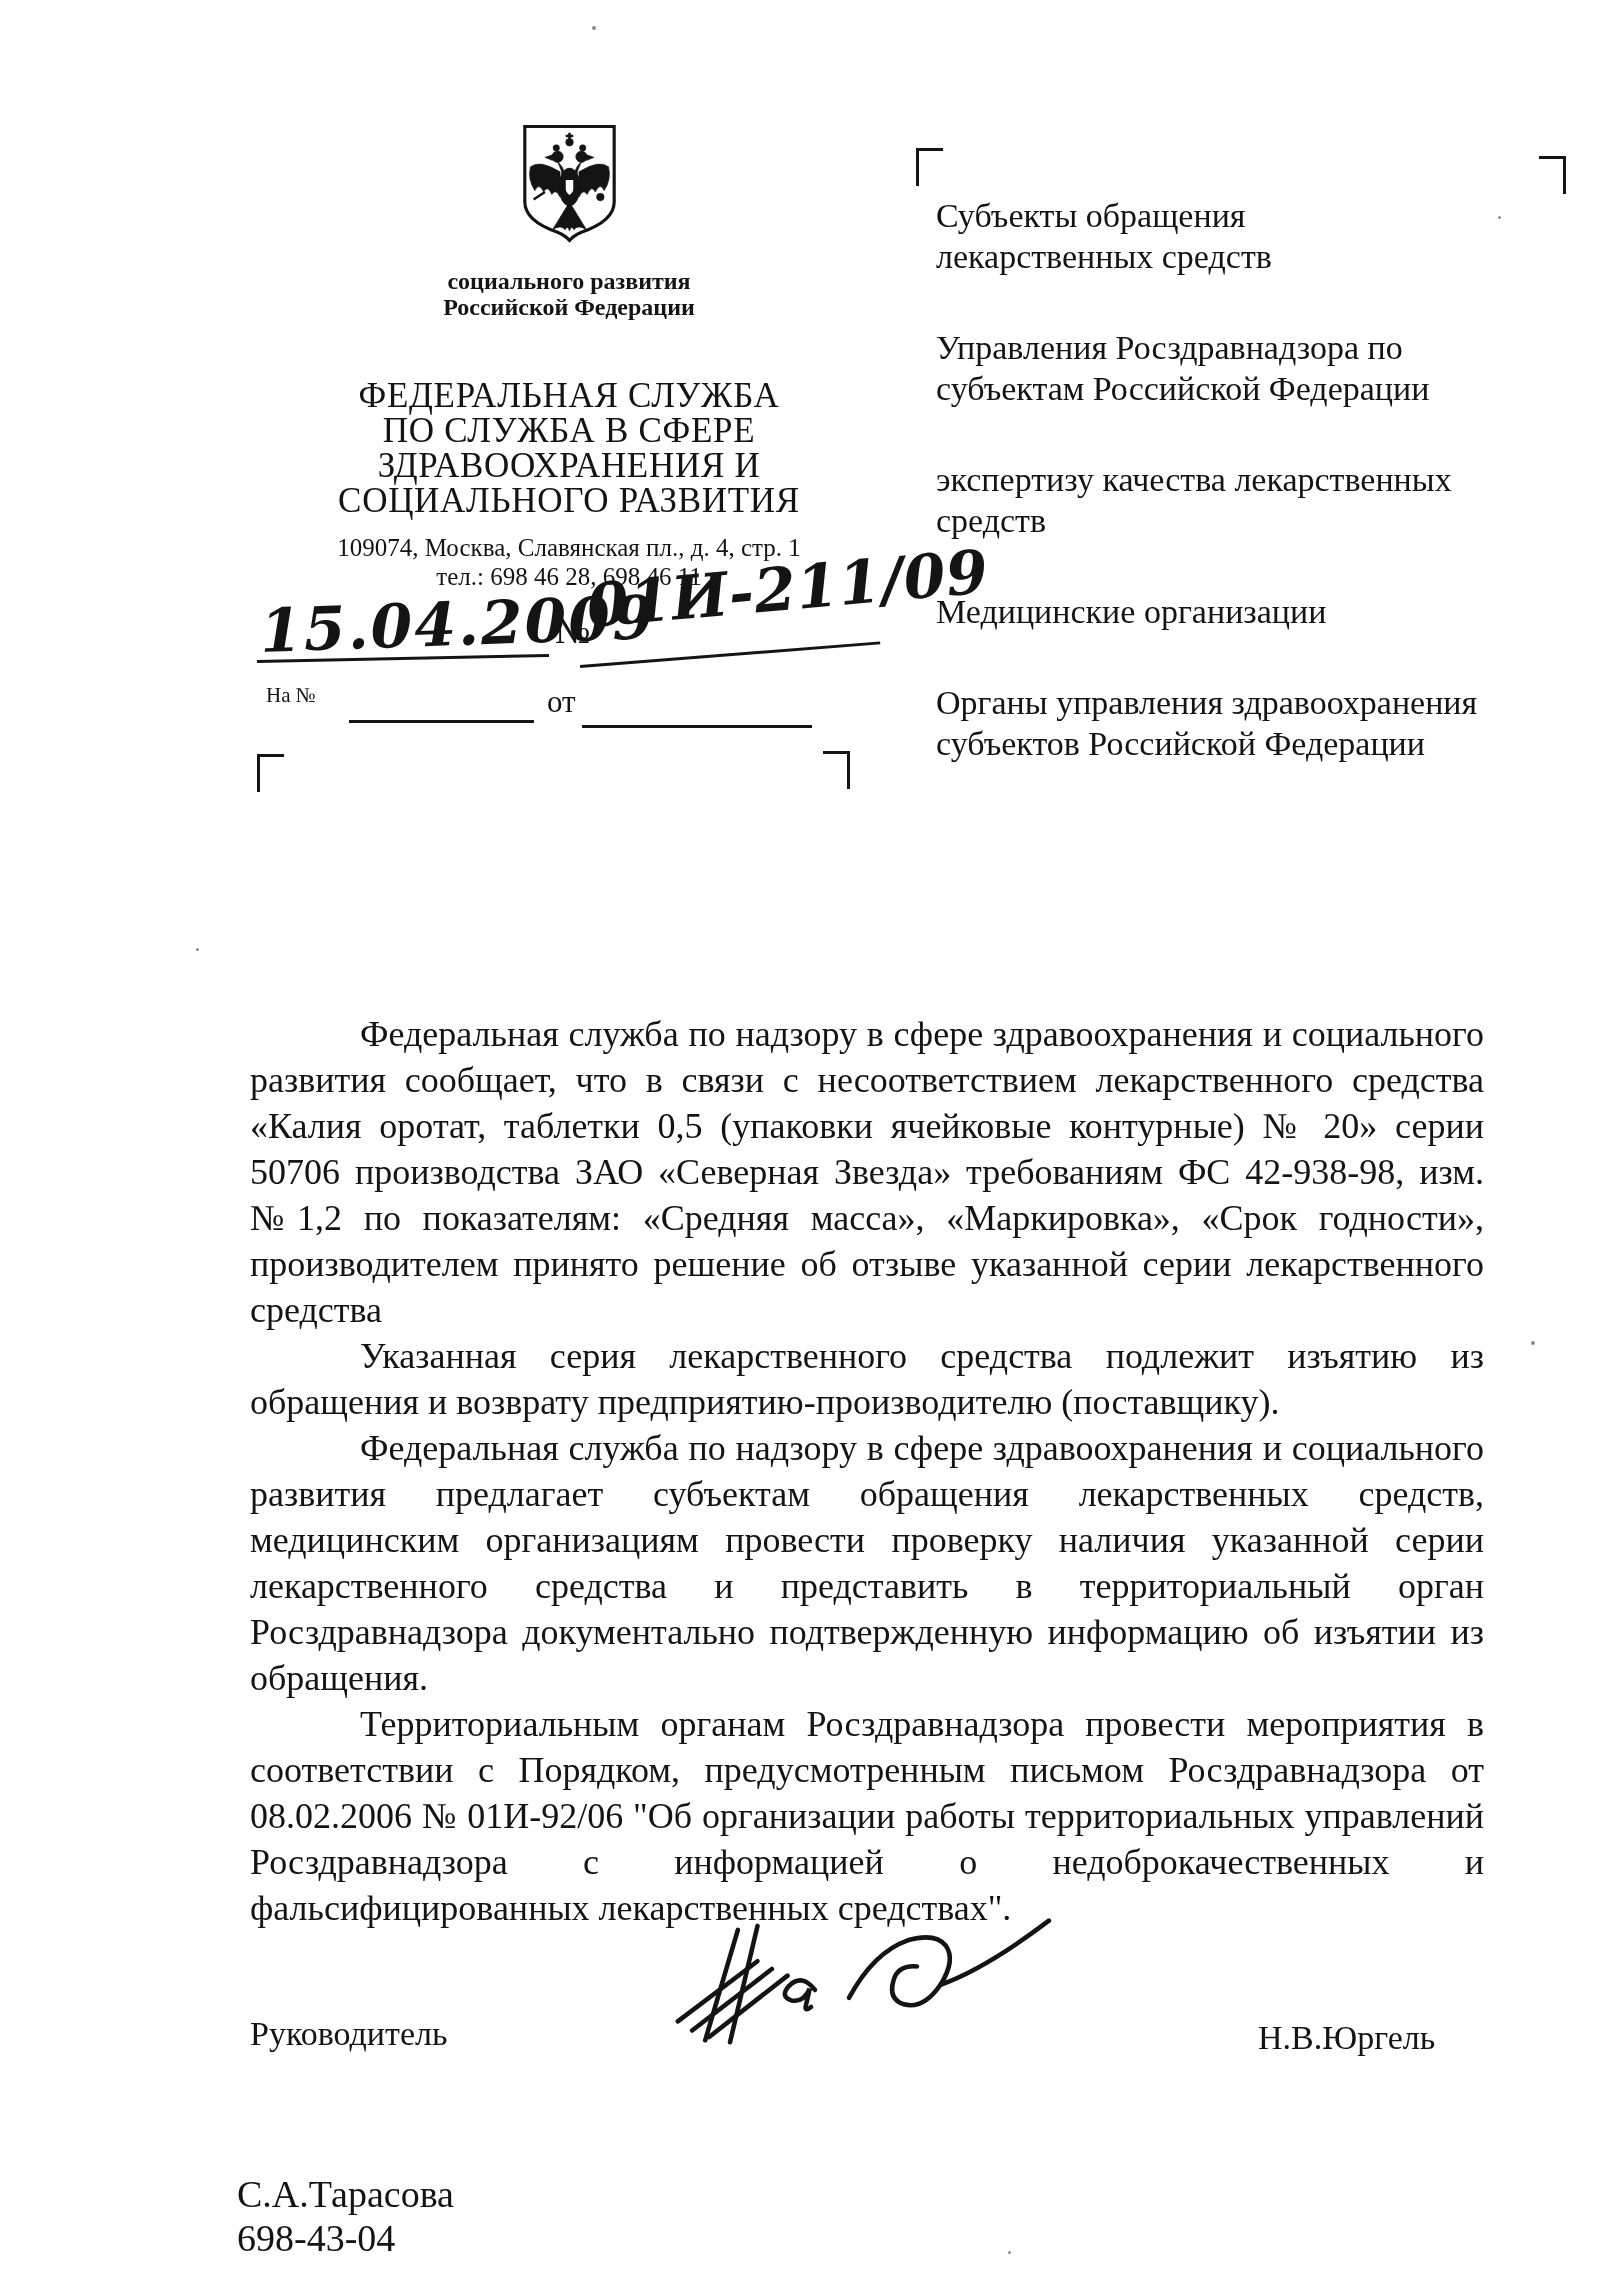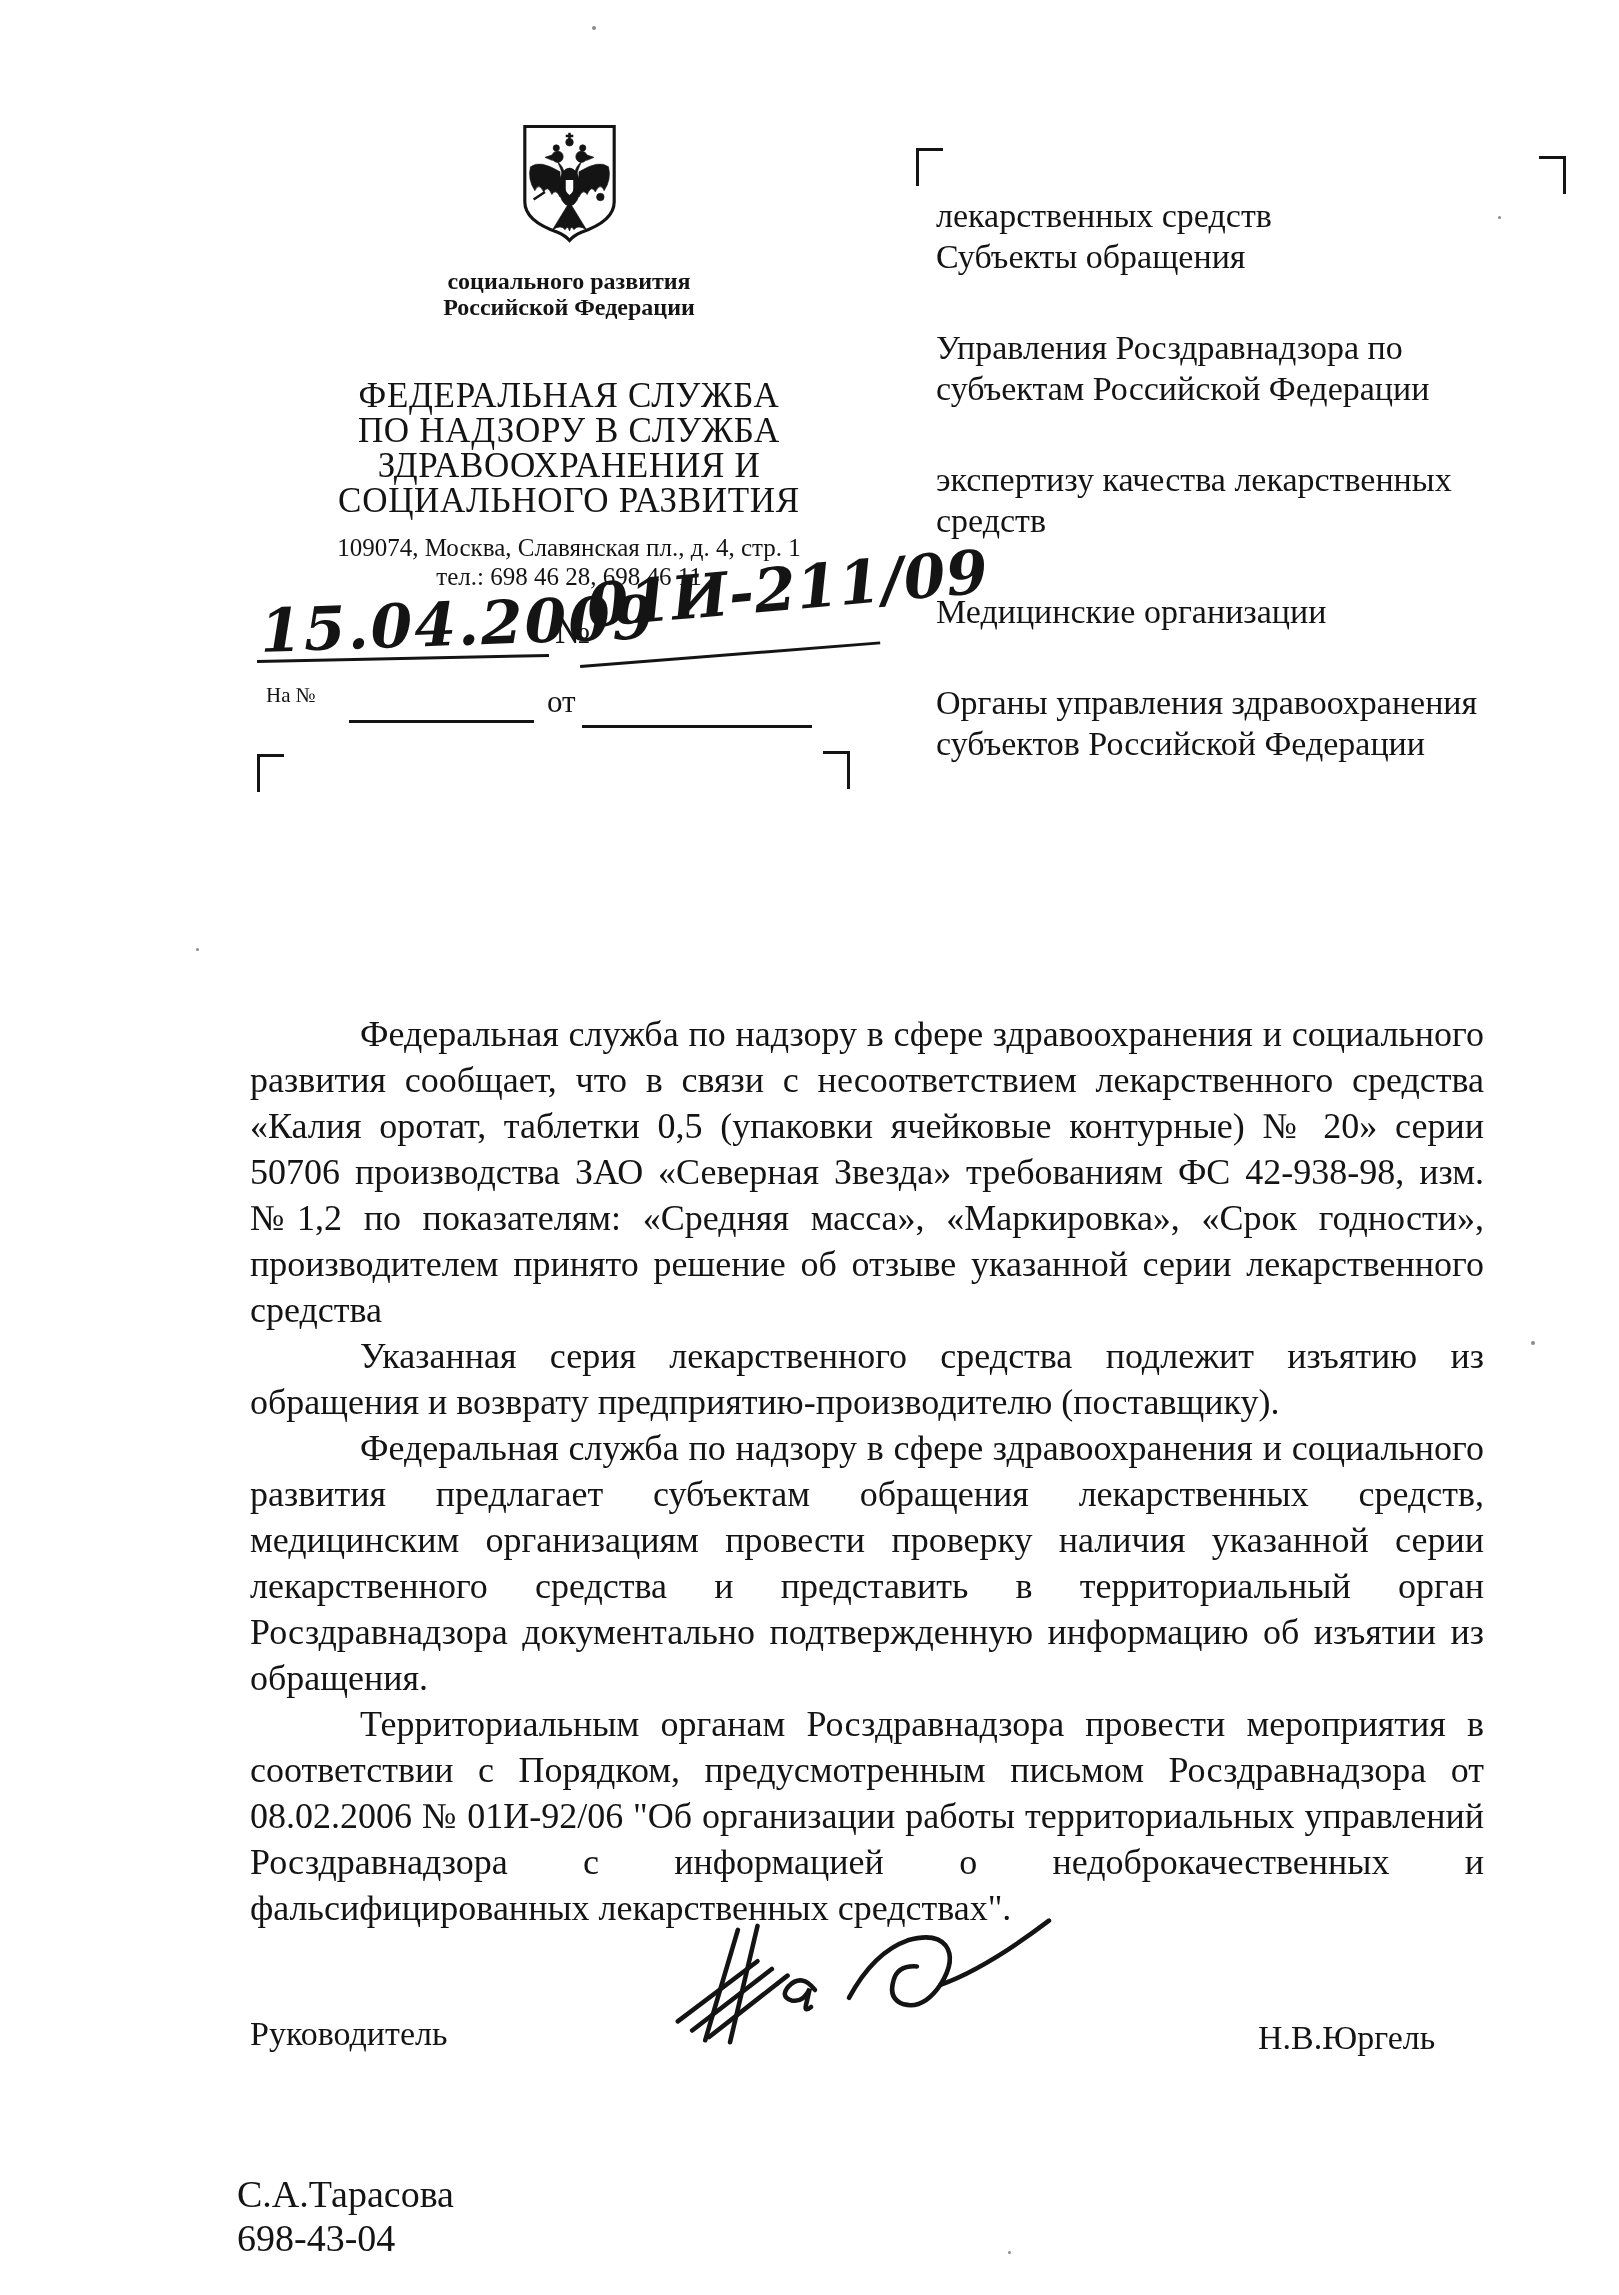--- a/index.html
+++ b/index.html
@@ -80,21 +80,21 @@
     <path d="M78,92 h14 v15 q0,7 -7,11 q-7,-4 -7,-11 Z" fill="#ffffff" stroke="#141414" stroke-width="2"></path>
   </svg>
 
   <div class="abs ministry center">
     <div>социального развития</div>
     <div>Российской Федерации</div>
   </div>
 
   <div class="abs service center">
     <div>ФЕДЕРАЛЬНАЯ СЛУЖБА</div>
-    <div>ПО НАДЗОРУ В СЛУЖБА</div>
+    <div>ПО СЛУЖБА В СФЕРЕ</div>
     <div>ЗДРАВООХРАНЕНИЯ И</div>
     <div>СОЦИАЛЬНОГО РАЗВИТИЯ</div>
   </div>
 
   <div class="abs addr center">
     <div>109074, Москва, Славянская пл., д. 4, стр. 1</div>
     <div>тел.: 698 46 28, 698 46 11</div>
   </div>
 
   <div class="abs hw hw-date">15.04.2009</div>
@@ -108,22 +108,22 @@
   <div class="abs ot-label">от</div>
   <div class="u u-na2"></div>
 
   <div class="corner tl c-rcpt-l"></div>
   <div class="corner tr c-rcpt-r"></div>
   <div class="corner tl c-subj-l"></div>
   <div class="corner tr c-subj-r"></div>
 
   <div class="abs recipients">
     <div class="rcpt">
+      <div>Субъекты обращения</div>
       <div>лекарственных средств</div>
-      <div>Субъекты обращения</div>
     </div>
     <div class="rcpt">
       <div>Управления Росздравнадзора по</div>
       <div>субъектам Российской Федерации</div>
     </div>
     <div class="rcpt">
       <div>экспертизу качества лекарственных</div>
       <div>средств</div>
     </div>
     <div class="rcpt">

